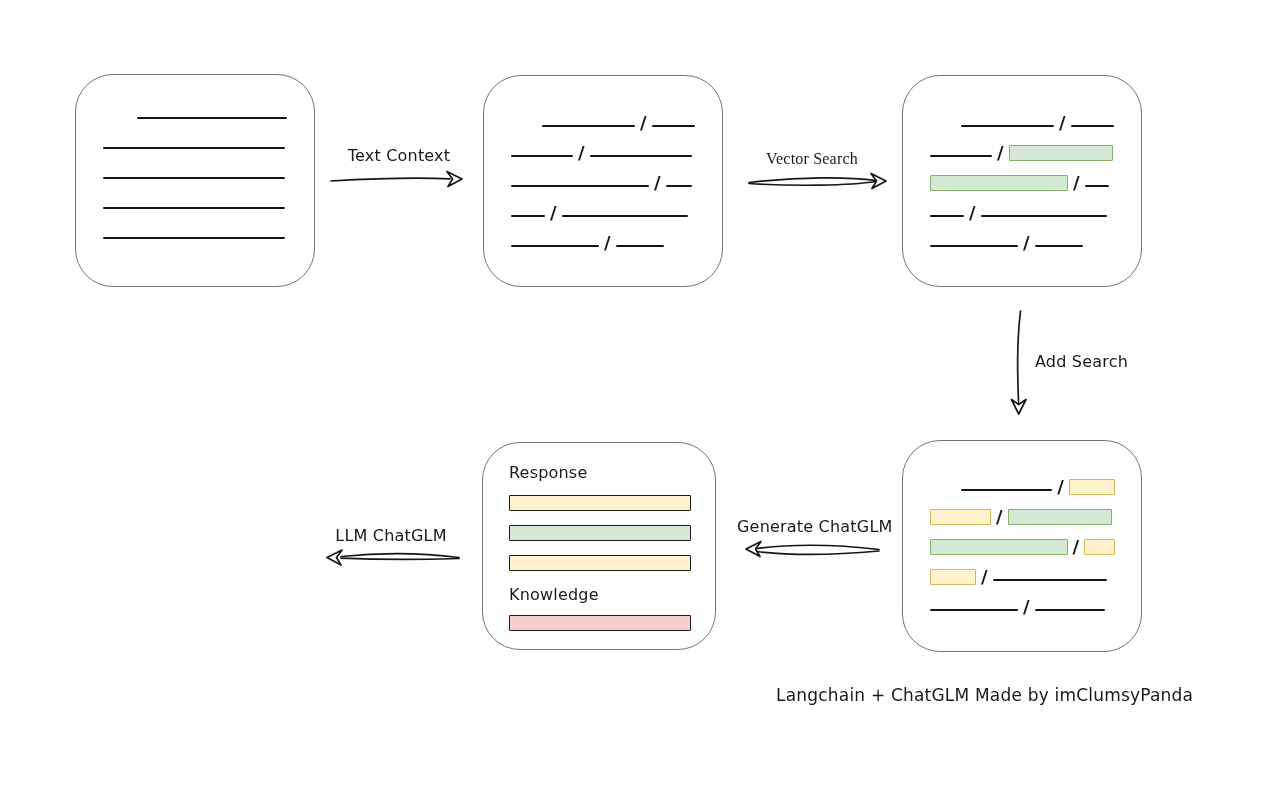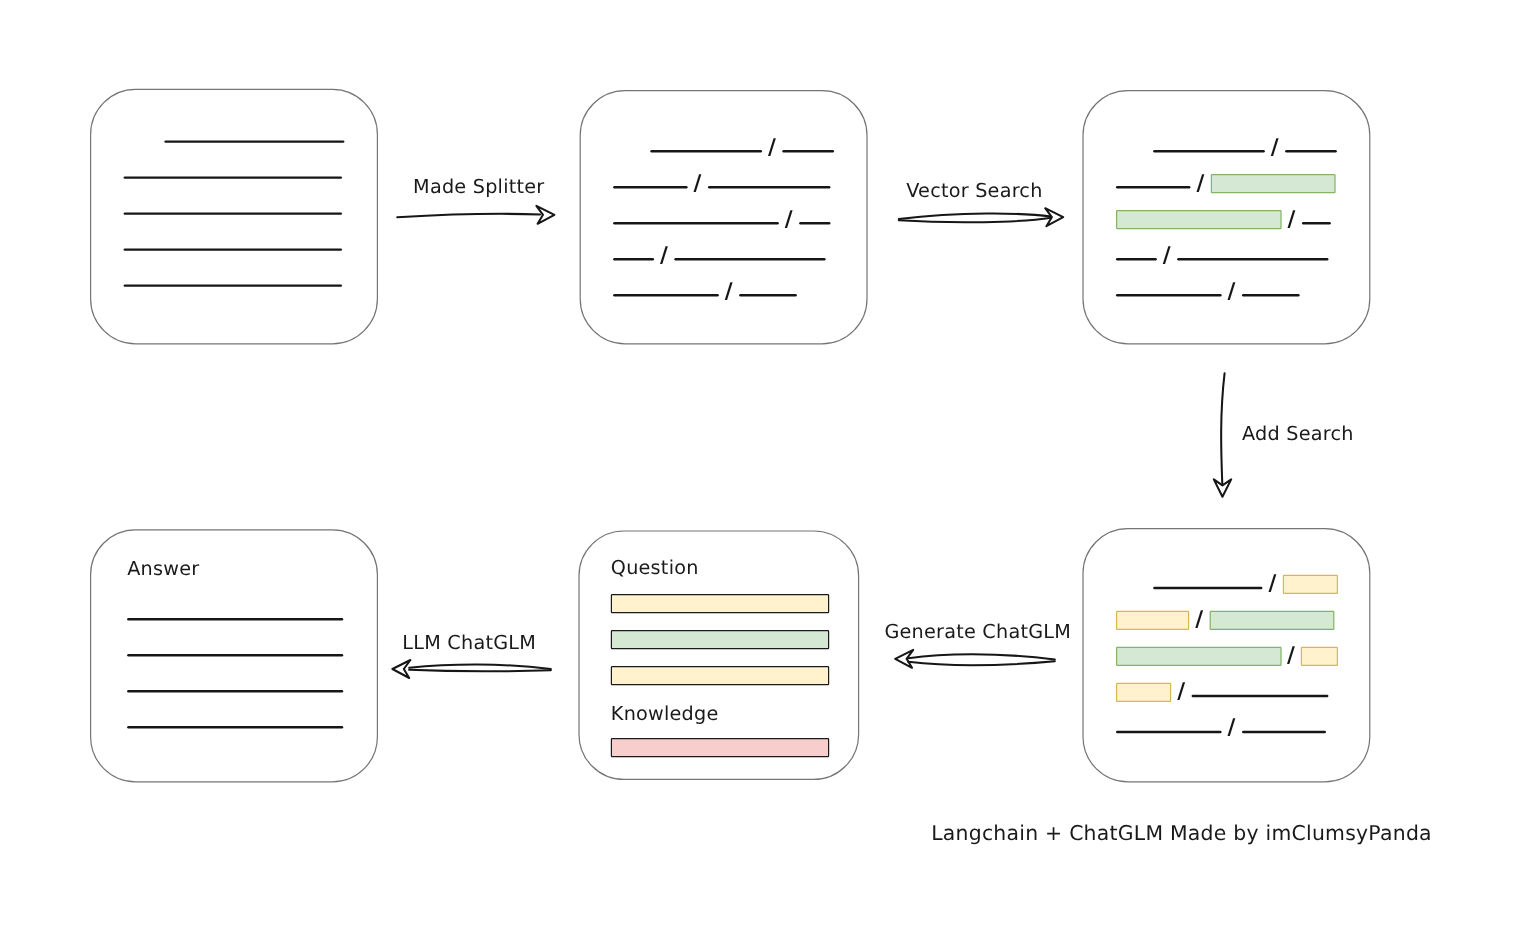--- a/index.html
+++ b/index.html
@@ -149,55 +149,36 @@
         <div class="chunk-row">
           <div class="seg-line" style="width: 88px;"></div>
           <div class="slash">/</div>
           <div class="seg-line" style="width: 70px;"></div>
         </div>
       </div>
   </div>
 
   <div class="box" style="left:482px;top:442px;width:234px;height:208px;">
     <div class="prompt-inner">
-      <div class="box-label">Question</div>
+      <div class="box-label">Response</div>
       <div class="bar-stack">
           <div class="prompt-bar bar-yellow"></div>
           <div class="prompt-bar bar-green"></div>
           <div class="prompt-bar bar-yellow"></div>
         </div>
       <div class="box-label question-label">Knowledge</div>
       <div class="bar-stack" style="margin-top:10px;">
           <div class="prompt-bar bar-red"></div>
         </div>
     </div>
   </div>
 
-  <div class="box" style="left:75px;top:441px;width:240px;height:211px;">
-    <div class="answer-inner">
-      <div class="box-label">Answer</div>
-      <div class="rows answer-rows">
-          <div class="chunk-row">
-            <div class="seg-line" style="width: 182px;"></div>
-          </div>
-          <div class="chunk-row">
-            <div class="seg-line" style="width: 182px;"></div>
-          </div>
-          <div class="chunk-row">
-            <div class="seg-line" style="width: 182px;"></div>
-          </div>
-          <div class="chunk-row">
-            <div class="seg-line" style="width: 182px;"></div>
-          </div>
-        </div>
-    </div>
-  </div>
-
-  <div class="arrow-label" style="left:332px;top:146px;width:134px;">Made Splitter</div>
-  <div class="arrow-label" style="left:744px;top:149px;width:136px;">Vector Search</div>
+
+  <div class="arrow-label" style="left:332px;top:146px;width:134px;">Text Context</div>
+  <div class="arrow-label" style="left:744px;top:149px;width:136px;font-family:Liberation Serif, serif;">Vector Search</div>
   <div class="arrow-label" style="left:1035px;top:352px;text-align:left;">Add Search</div>
   <div class="arrow-label" style="left:737px;top:517px;width:150px;">Generate ChatGLM</div>
   <div class="arrow-label" style="left:324px;top:526px;width:134px;">LLM ChatGLM</div>
 
   <div class="caption" style="left:776px;top:685px;width:400px;">Langchain + ChatGLM Made by imClumsyPanda</div>
 
   <svg class="arrow-layer" viewBox="0 0 1262 792" aria-hidden="true">
     <g>
       <path d="M331,181 C 375,178.5 425,177.8 450,178.8"></path>
       <path d="M447,171.5 L462,179 L448,186.5 L452.5,179 Z"></path>

